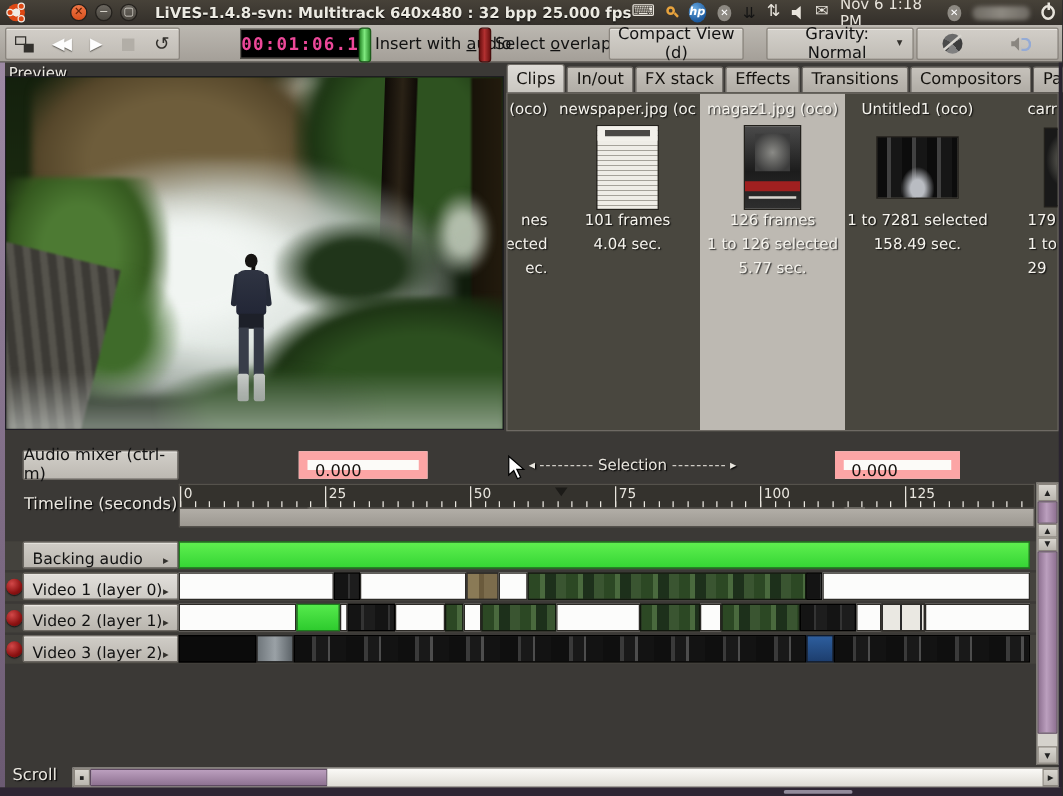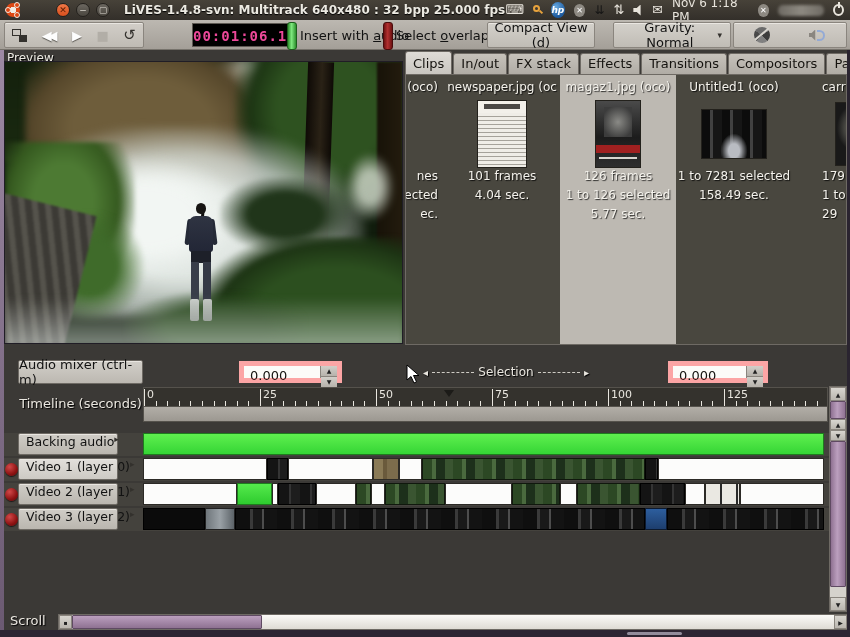--- a/index.html
+++ b/index.html
@@ -148,21 +148,21 @@
   .clip-lines div{height:19px;line-height:19px;white-space:nowrap;text-shadow:1px 1px 1px rgba(0,0,0,.75);}
   .cut-left .clip-lines div, .cut-left .clip-title{text-align:right;padding-right:6px;}
   .cut-left .thumb-box{justify-content:flex-start;margin-left:-26px;}
   .cut-right .clip-lines div, .cut-right .clip-title{text-align:left;padding-left:30px;}
   .cut-right .thumb-box{justify-content:flex-start;padding-left:44px;}
 
   
   #btn-audiomixer{position:absolute;left:18px;top:360px;width:125px;height:24px;background:linear-gradient(#d2cfc9,#bcb8b1);
     border:1px solid #6e6a64;border-radius:2px;box-shadow:inset 0 1px 0 #e9e6e1;color:#121212;font-size:13px;
     display:flex;align-items:center;justify-content:center;box-sizing:border-box;}
-  .spinbox{position:absolute;top:361px;height:22px;background:#fcfbf8;border:5px solid #fca5a5;display:flex;box-sizing:border-box;}
+  .spinbox{position:absolute;top:361px;height:22px;background:#fcfbf8;border:7px solid #fca5a5;display:flex;box-sizing:border-box;flex-direction:column;}
   #spin-left{left:239px;width:103px;}
   #spin-right{left:668px;width:100px;}
   .spin-val{flex:1;color:#15130f;font-size:13px;line-height:20px;padding-left:6px;}
   .spin-btns{width:16px;display:flex;flex-direction:column;border-left:1px solid #8a857e;}
   .spin-btns div{flex:1;background:linear-gradient(#d2cfc9,#b6b2ab);font-size:6px;line-height:10px;text-align:center;color:#222;border-bottom:1px solid #8a857e;}
   .spin-btns div:last-child{border-bottom:none;}
   #selection-widget{position:absolute;left:423px;top:364px;width:166px;height:16px;display:flex;align-items:center;
     color:#e9e6df;font-size:12px;text-shadow:1px 1px 1px #000;}
   #selection-widget .dash{flex:1;border-top:1px dashed #cfccc5;margin:0 4px;height:0;}
   #selection-widget .sarr{font-size:10px;}
@@ -174,22 +174,22 @@
   .tick-major{position:absolute;top:1px;width:1px;height:17px;background:#e9e6df;}
   .tick-label{position:absolute;top:0px;color:#e9e6df;font-size:11px;}
   #playhead{position:absolute;top:2px;width:0;height:0;border-left:5px solid transparent;border-right:5px solid transparent;border-top:7px solid #1c1b18;}
   #sel-strip{position:absolute;left:143px;top:406px;width:685px;height:16px;background:linear-gradient(#b2aea7,#9c9891);border:1px solid #55524c;box-sizing:border-box;}
 
   
   #tracks{position:absolute;left:0;top:433px;width:850px;height:100px;}
   .trow{position:absolute;left:0;width:850px;height:23px;background:#44423d;}
   .tdot{position:absolute;left:5px;top:5px;width:13px;height:13px;border-radius:50%;
     background:radial-gradient(circle at 35% 30%,#d24848,#8c1212 60%,#5a0a0a);box-shadow:0 1px 1px rgba(0,0,0,.6);}
-  .thead{position:absolute;left:18px;top:0px;width:100px;height:22px;background:linear-gradient(#d0cdc7,#bab6af);
-    border:1px solid #6e6a64;border-radius:2px;box-shadow:inset 0 1px 0 #e9e6e1;display:flex;align-items:flex-start;
+  .thead{position:absolute;left:18px;top:0px;width:125px;height:22px;background:linear-gradient(#d0cdc7,#bab6af);
+    border:1px solid #6e6a64;border-radius:2px;box-shadow:inset 0 1px 0 #e9e6e1;display:flex;align-items:flex-end;
     justify-content:space-between;padding:0 7px;box-sizing:border-box;color:#121212;font-size:12.5px;white-space:nowrap;}
   .thead.sel{background:linear-gradient(#e2dfdb,#cdcac4);}
   .thead .exp{font-size:9px;color:#33312d;}
   .tstrip{position:absolute;left:143px;top:0px;width:681px;height:22px;background:#383632;}
   .seg{position:absolute;top:0;height:22px;box-sizing:border-box;}
   .seg-white{background:#fcfcfb;border:1px solid #2c2a26;}
   .seg-green{background:linear-gradient(#55ea4c,#2ecb2e);border:1px solid #1d7d1d;}
   .seg-audio{background:linear-gradient(#5ff04f,#35d535);border:1px solid #1d7d1d;}
   .seg-dark{background:repeating-linear-gradient(90deg,#141414 0 10px,#343434 10px 12px,#1d1d1d 12px 21px);border:1px solid #000;}
   .seg-tan{background:repeating-linear-gradient(90deg,#8a7a56 0 9px,#6a5a3c 9px 13px,#7c6c4c 13px 26px);border:1px solid #2c2a26;}

